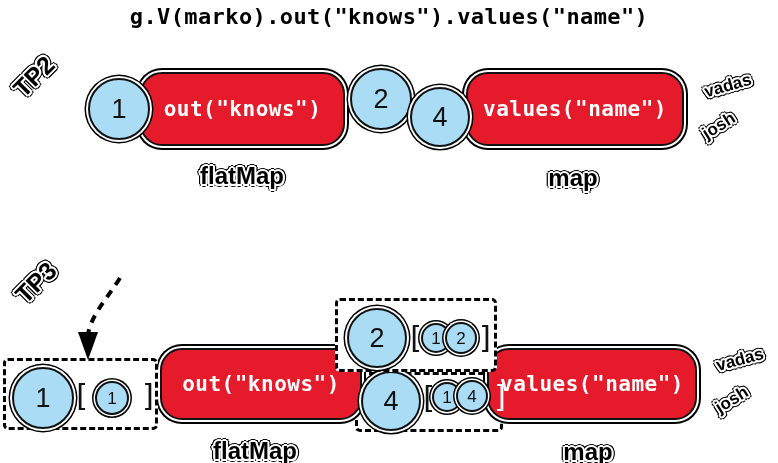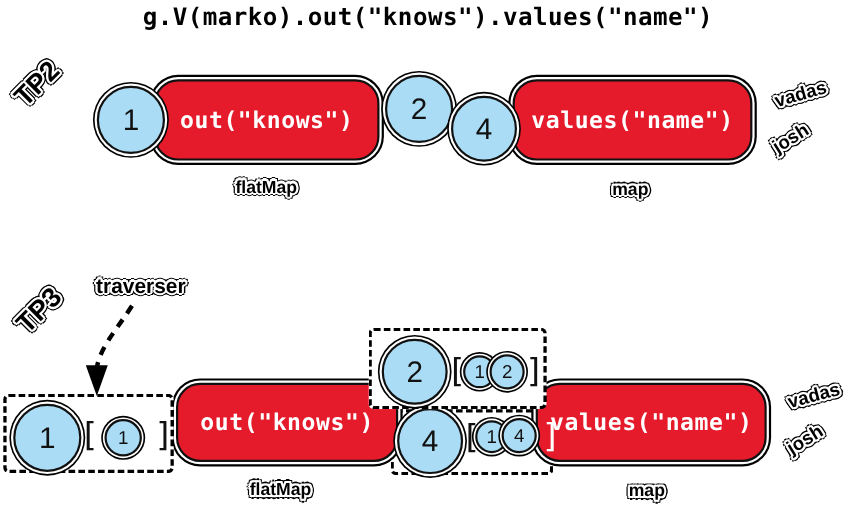--- a/index.html
+++ b/index.html
@@ -45,21 +45,21 @@
 
   .sticker {
     font-weight:bold; color:#000; text-align:center; white-space:nowrap;
     text-shadow:
       -2px 0 0 #fff, 2px 0 0 #fff, 0 -2px 0 #fff, 0 2px 0 #fff,
       -1.5px -1.5px 0 #fff, 1.5px 1.5px 0 #fff, -1.5px 1.5px 0 #fff, 1.5px -1.5px 0 #fff,
       -3.2px 0 0 #000, 3.2px 0 0 #000, 0 -3.2px 0 #000, 0 3.2px 0 #000,
       -2.4px -2.4px 0 #000, 2.4px 2.4px 0 #000, -2.4px 2.4px 0 #000, 2.4px -2.4px 0 #000;
   }
   .tp-label { font-size:25px; transform:rotate(-45deg); z-index:6; }
-  .kind-label { font-size:16px; z-index:6; }
+  .kind-label { font-size:24px; z-index:6; }
   .out-label { font-size:17px; z-index:6; }
   .traverser-label { font-size:19px; z-index:6; }
 
   .z2{z-index:2}.z3{z-index:3}.z4{z-index:4}.z5{z-index:5}.z6{z-index:6}
 </style>
 </head>
 <body>
 
 <div class="canvas" style="--step-red: #e51b2c; --traverser-blue: #aadcf5;">
 
@@ -84,21 +84,20 @@
   <div class="abs sticker kind-label" style="left:177px; top:162px; width:130px;">flatMap</div>
 
   <div class="abs sticker kind-label" style="left:508px; top:164px; width:130px;">map</div>
 
   <div class="abs sticker out-label" style="left:686px; top:76px; width:84px; transform:rotate(-16deg);">vadas</div>
 
   <div class="abs sticker out-label" style="left:686px; top:116px; width:66px; transform:rotate(-32deg);">josh</div>
 
   <div class="abs sticker tp-label" style="left:6px; top:268px; width:60px;">TP3</div>
 
-  <div class="abs sticker traverser-label" style="left:76px; top:250px; width:104px;">traverser</div>
 
   <svg class="abs z6" style="left:68px; top:274px;" width="64" height="90" viewBox="0 0 64 90">
     <path d="M52 4 C 38 26, 24 40, 20 60" fill="none" stroke="#000" stroke-width="4" stroke-dasharray="8 7"></path>
     <polygon points="10,58 30,58 20,86" fill="#000"></polygon>
   </svg>
 
   <div class="abs dashedbox z2" style="left:355px; top:372px; width:148px; height:60px;"></div>
 
   <div class="abs stepbox z3" style="left:160px; top:348px; width:202px; height:72px;">
     <span>out("knows")</span>

